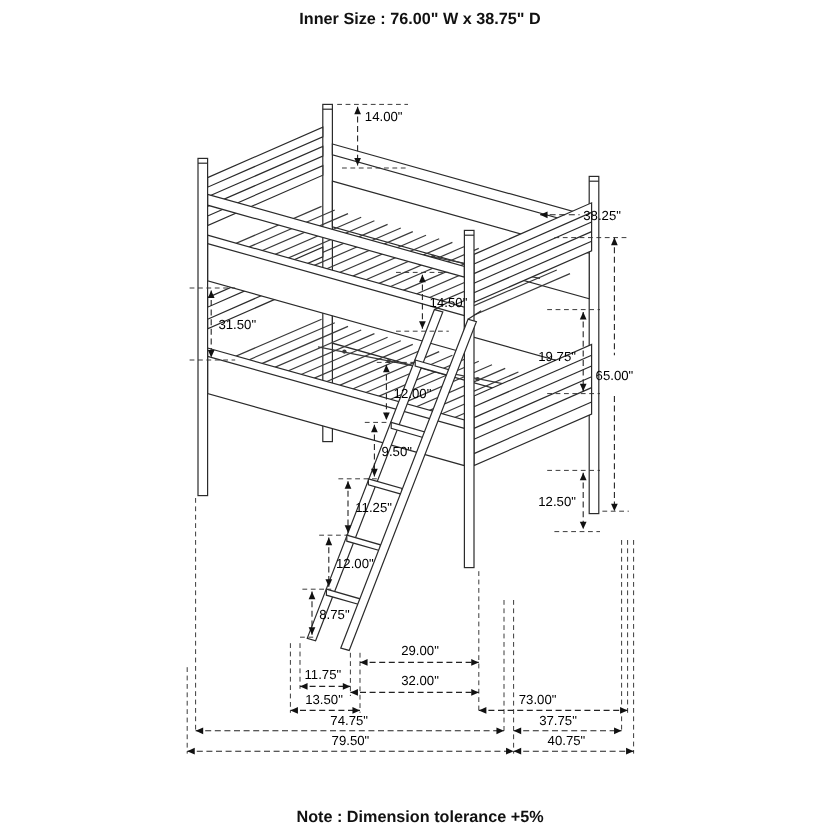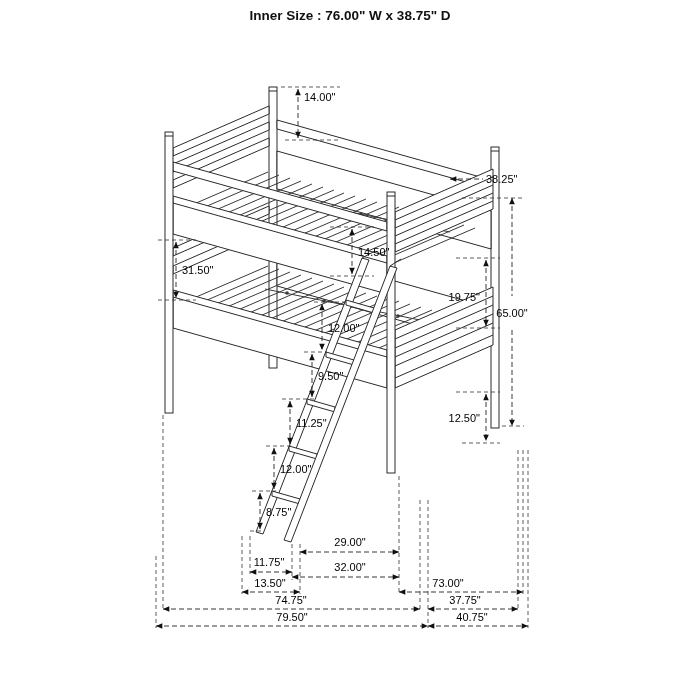--- a/index.html
+++ b/index.html
@@ -241,13 +241,14 @@
       <text x="350" y="571" text-anchor="middle" class="lbl">32.00"</text>
       <text x="270" y="587" text-anchor="middle" class="lbl">13.50"</text>
       <text x="448" y="587" text-anchor="middle" class="lbl">73.00"</text>
       <text x="291" y="604" text-anchor="middle" class="lbl">74.75"</text>
       <text x="465" y="604" text-anchor="middle" class="lbl">37.75"</text>
       <text x="292" y="621" text-anchor="middle" class="lbl">79.50"</text>
       <text x="472" y="621" text-anchor="middle" class="lbl">40.75"</text>
     </g>
   </svg>
 
+  <div class="note">Note : Dimension tolerance +5%</div>
 </div>
 
 </body></html>

